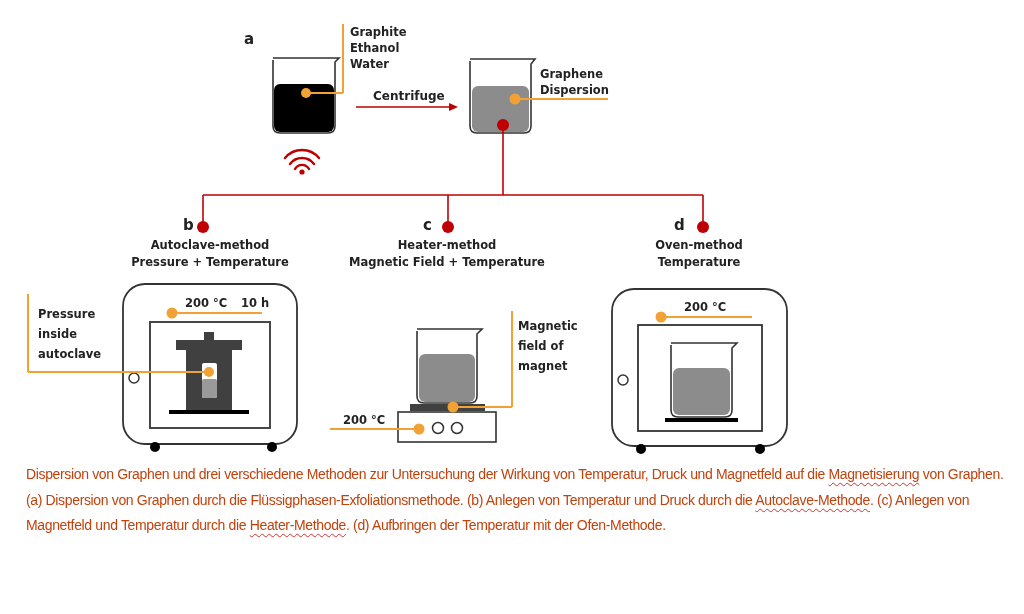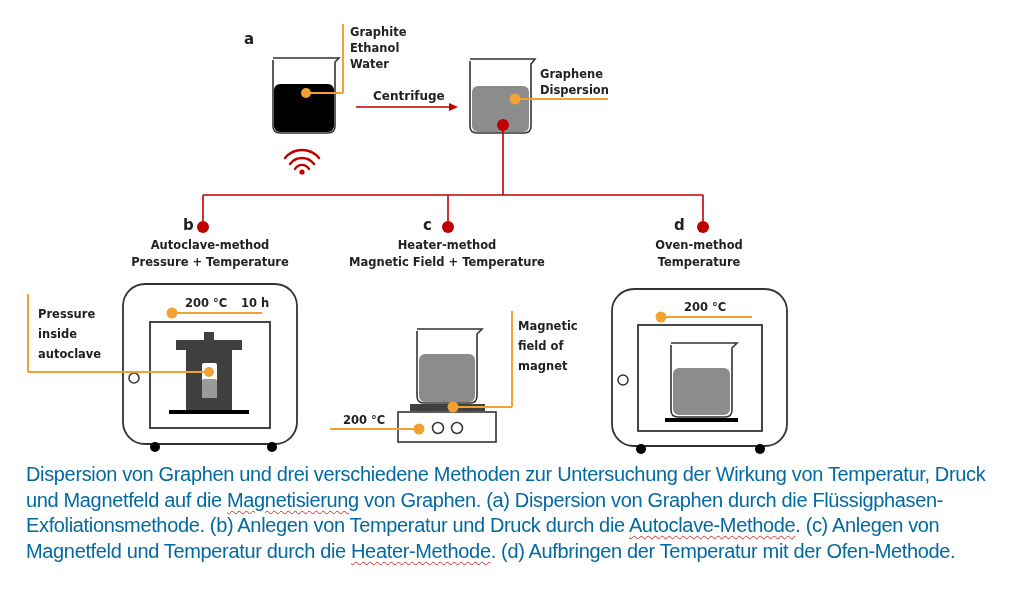--- a/index.html
+++ b/index.html
@@ -1,19 +1,19 @@
 <!DOCTYPE html>
 <html><head>
 <meta charset="utf-8">
 <style>
   html,body{margin:0;padding:0;background:#ffffff;}
   body{width:1024px;height:614px;overflow:hidden;position:relative;font-family:"DejaVu Sans",sans-serif;}
   #diagram{position:absolute;left:0;top:0;width:1024px;height:460px;}
   .lbl{font-family:"DejaVu Sans",sans-serif;font-weight:bold;fill:#222222;}
-  .cap{position:absolute;left:26px;top:462px;width:995px;font-family:"Liberation Sans",sans-serif;font-size:20px;line-height:25.6px;color:#0369a1;letter-spacing:-0.35px;}
+  .cap{position:absolute;left:26px;top:462px;width:995px;font-family:"Liberation Sans",sans-serif;font-size:14px;line-height:25.6px;color:#c2410c;letter-spacing:-0.35px;}
   .sq{text-decoration:underline wavy #d43030;text-decoration-thickness:1px;text-underline-offset:3px;}
 </style>
 </head>
 <body>
 
 <svg id="diagram" width="1024" height="460" viewBox="0 0 1024 460" xmlns="http://www.w3.org/2000/svg">
 
   <g>
     <text class="lbl" x="244" y="44" font-size="15">a</text>
 

